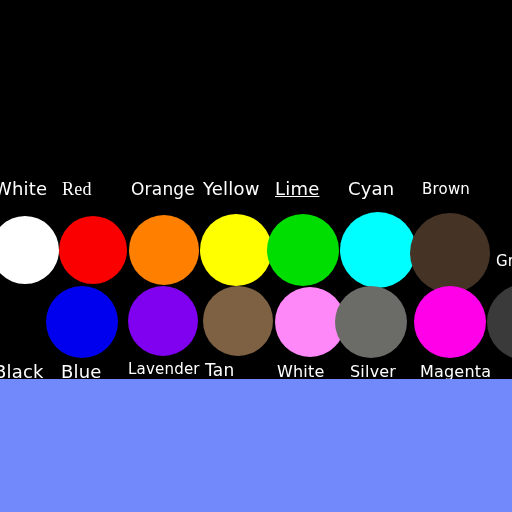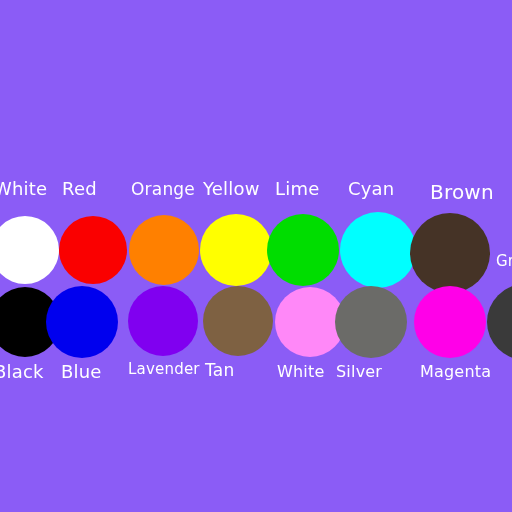--- a/index.html
+++ b/index.html
@@ -31,48 +31,48 @@
     position: absolute;
     color: #ffffff;
     white-space: nowrap;
     line-height: 1;
     letter-spacing: 0.2px;
   }
 </style>
 </head>
 <body>
 
-<div id="swatch-canvas" style="width: 512px; height: 512px; background: #8b5cf6;">
+<div id="swatch-canvas" style="width: 512px; height: 379px; background: #000000;">
     <div class="swatch">
       <div class="swatch-dot" style="left: -9px; top: 216px; width: 68px; height: 68px; background: rgb(255, 255, 255);"></div>
       <div class="swatch-label" style="left: -6px; top: 180px; font-size: 18px; color: rgb(255, 255, 255);">White</div>
     </div>
     <div class="swatch">
       <div class="swatch-dot" style="left: 59px; top: 216px; width: 68px; height: 68px; background: rgb(250, 0, 0);"></div>
-      <div class="swatch-label" style="left: 62px; top: 180px; font-size: 18px; color: rgb(255, 255, 255);">Red</div>
+      <div class="swatch-label" style="left: 62px; top: 180px; font-size: 18px; color: rgb(255, 255, 255); font-family: Liberation Serif, serif;">Red</div>
     </div>
     <div class="swatch">
       <div class="swatch-dot" style="left: 129px; top: 215px; width: 70px; height: 70px; background: rgb(255, 128, 0);"></div>
       <div class="swatch-label" style="left: 131px; top: 181px; font-size: 17px; color: rgb(255, 255, 255);">Orange</div>
     </div>
     <div class="swatch">
       <div class="swatch-dot" style="left: 200px; top: 214px; width: 72px; height: 72px; background: rgb(255, 255, 0);"></div>
       <div class="swatch-label" style="left: 203px; top: 180px; font-size: 18px; color: rgb(255, 255, 255);">Yellow</div>
     </div>
     <div class="swatch">
       <div class="swatch-dot" style="left: 267px; top: 214px; width: 72px; height: 72px; background: rgb(0, 221, 0);"></div>
-      <div class="swatch-label" style="left: 275px; top: 180px; font-size: 18px; color: rgb(255, 255, 255);">Lime</div>
+      <div class="swatch-label" style="left: 275px; top: 180px; font-size: 18px; color: rgb(255, 255, 255); text-decoration: underline;">Lime</div>
     </div>
     <div class="swatch">
       <div class="swatch-dot" style="left: 340px; top: 212px; width: 76px; height: 76px; background: rgb(0, 255, 255);"></div>
       <div class="swatch-label" style="left: 348px; top: 180px; font-size: 18px; color: rgb(255, 255, 255);">Cyan</div>
     </div>
     <div class="swatch">
       <div class="swatch-dot" style="left: 410px; top: 213px; width: 80px; height: 80px; background: rgb(69, 51, 38);"></div>
-      <div class="swatch-label" style="left: 422px; top: 182px; font-size: 20px; color: rgb(255, 255, 255); margin-left: 8px;">Brown</div>
+      <div class="swatch-label" style="left: 422px; top: 182px; font-size: 15px; color: rgb(255, 255, 255);">Brown</div>
     </div>
     <div class="swatch">
       <div class="swatch-dot" style="left: 487px; top: 284px; width: 76px; height: 76px; background: rgb(58, 58, 58);"></div>
       <div class="swatch-label" style="left: 496px; top: 254px; font-size: 15px; color: rgb(255, 255, 255);">Gray</div>
     </div>
     <div class="swatch">
       <div class="swatch-dot" style="left: -10px; top: 287px; width: 70px; height: 70px; background: rgb(0, 0, 0);"></div>
       <div class="swatch-label" style="left: -6px; top: 363px; font-size: 18px; color: rgb(255, 255, 255);">Black</div>
     </div>
     <div class="swatch">
@@ -86,19 +86,19 @@
     <div class="swatch">
       <div class="swatch-dot" style="left: 203px; top: 286px; width: 70px; height: 70px; background: rgb(126, 97, 66);"></div>
       <div class="swatch-label" style="left: 205px; top: 362px; font-size: 17px; color: rgb(255, 255, 255); text-align: center;">Tan</div>
     </div>
     <div class="swatch">
       <div class="swatch-dot" style="left: 275px; top: 287px; width: 70px; height: 70px; background: rgb(255, 136, 248);"></div>
       <div class="swatch-label" style="left: 277px; top: 364px; font-size: 16px; color: rgb(255, 255, 255);">White</div>
     </div>
     <div class="swatch">
       <div class="swatch-dot" style="left: 335px; top: 286px; width: 72px; height: 72px; background: rgb(107, 107, 104);"></div>
-      <div class="swatch-label" style="left: 336px; top: 364px; font-size: 16px; color: rgb(255, 255, 255);">Silver</div>
+      <div class="swatch-label" style="left: 350px; top: 364px; font-size: 16px; color: rgb(255, 255, 255);">Silver</div>
     </div>
     <div class="swatch">
       <div class="swatch-dot" style="left: 414px; top: 286px; width: 72px; height: 72px; background: rgb(255, 0, 232);"></div>
       <div class="swatch-label" style="left: 420px; top: 364px; font-size: 16px; color: rgb(255, 255, 255);">Magenta</div>
     </div>
   </div>
 
 </body></html>

